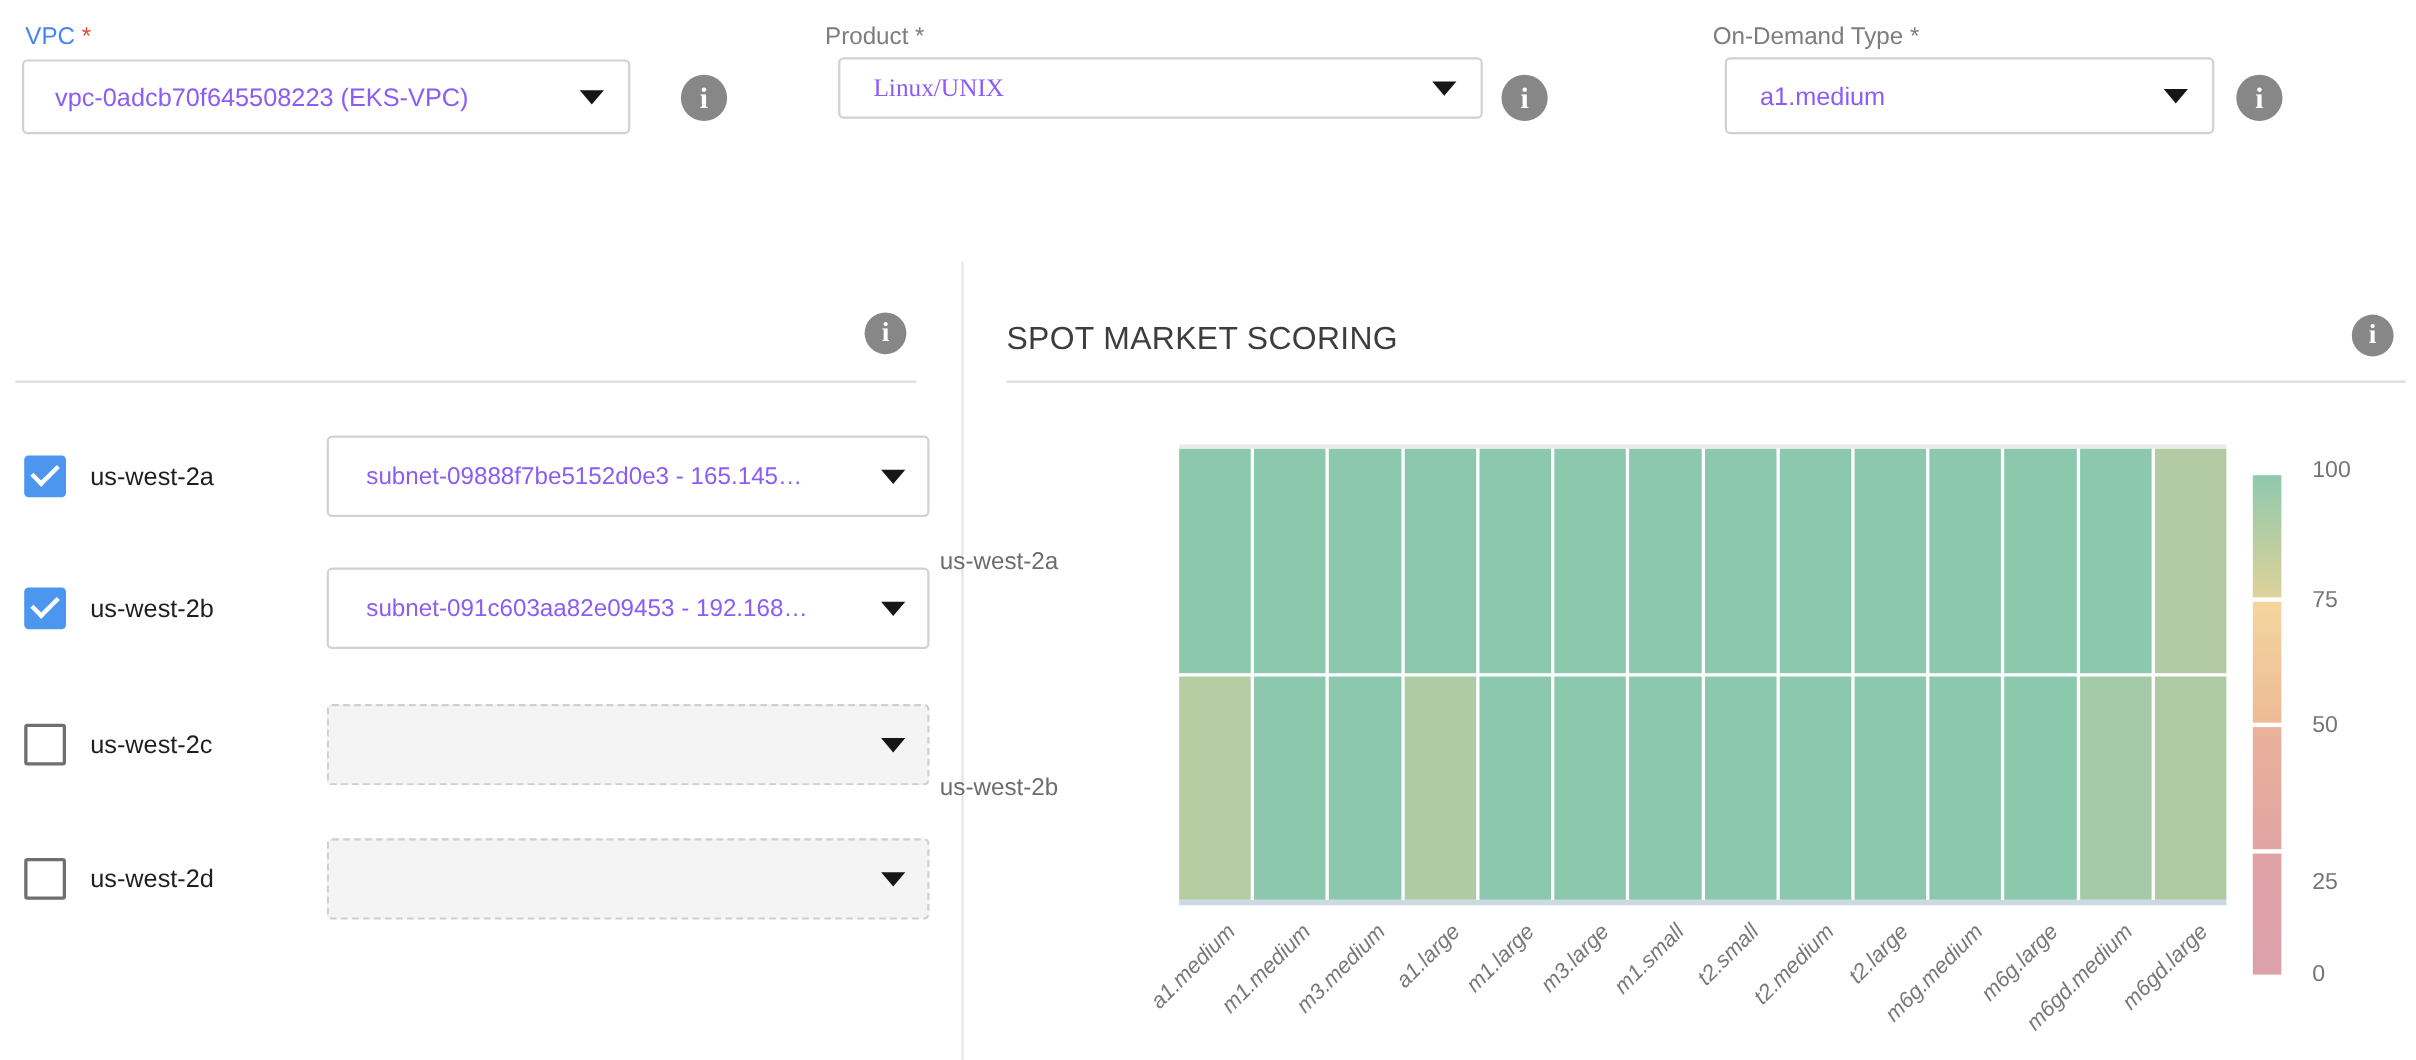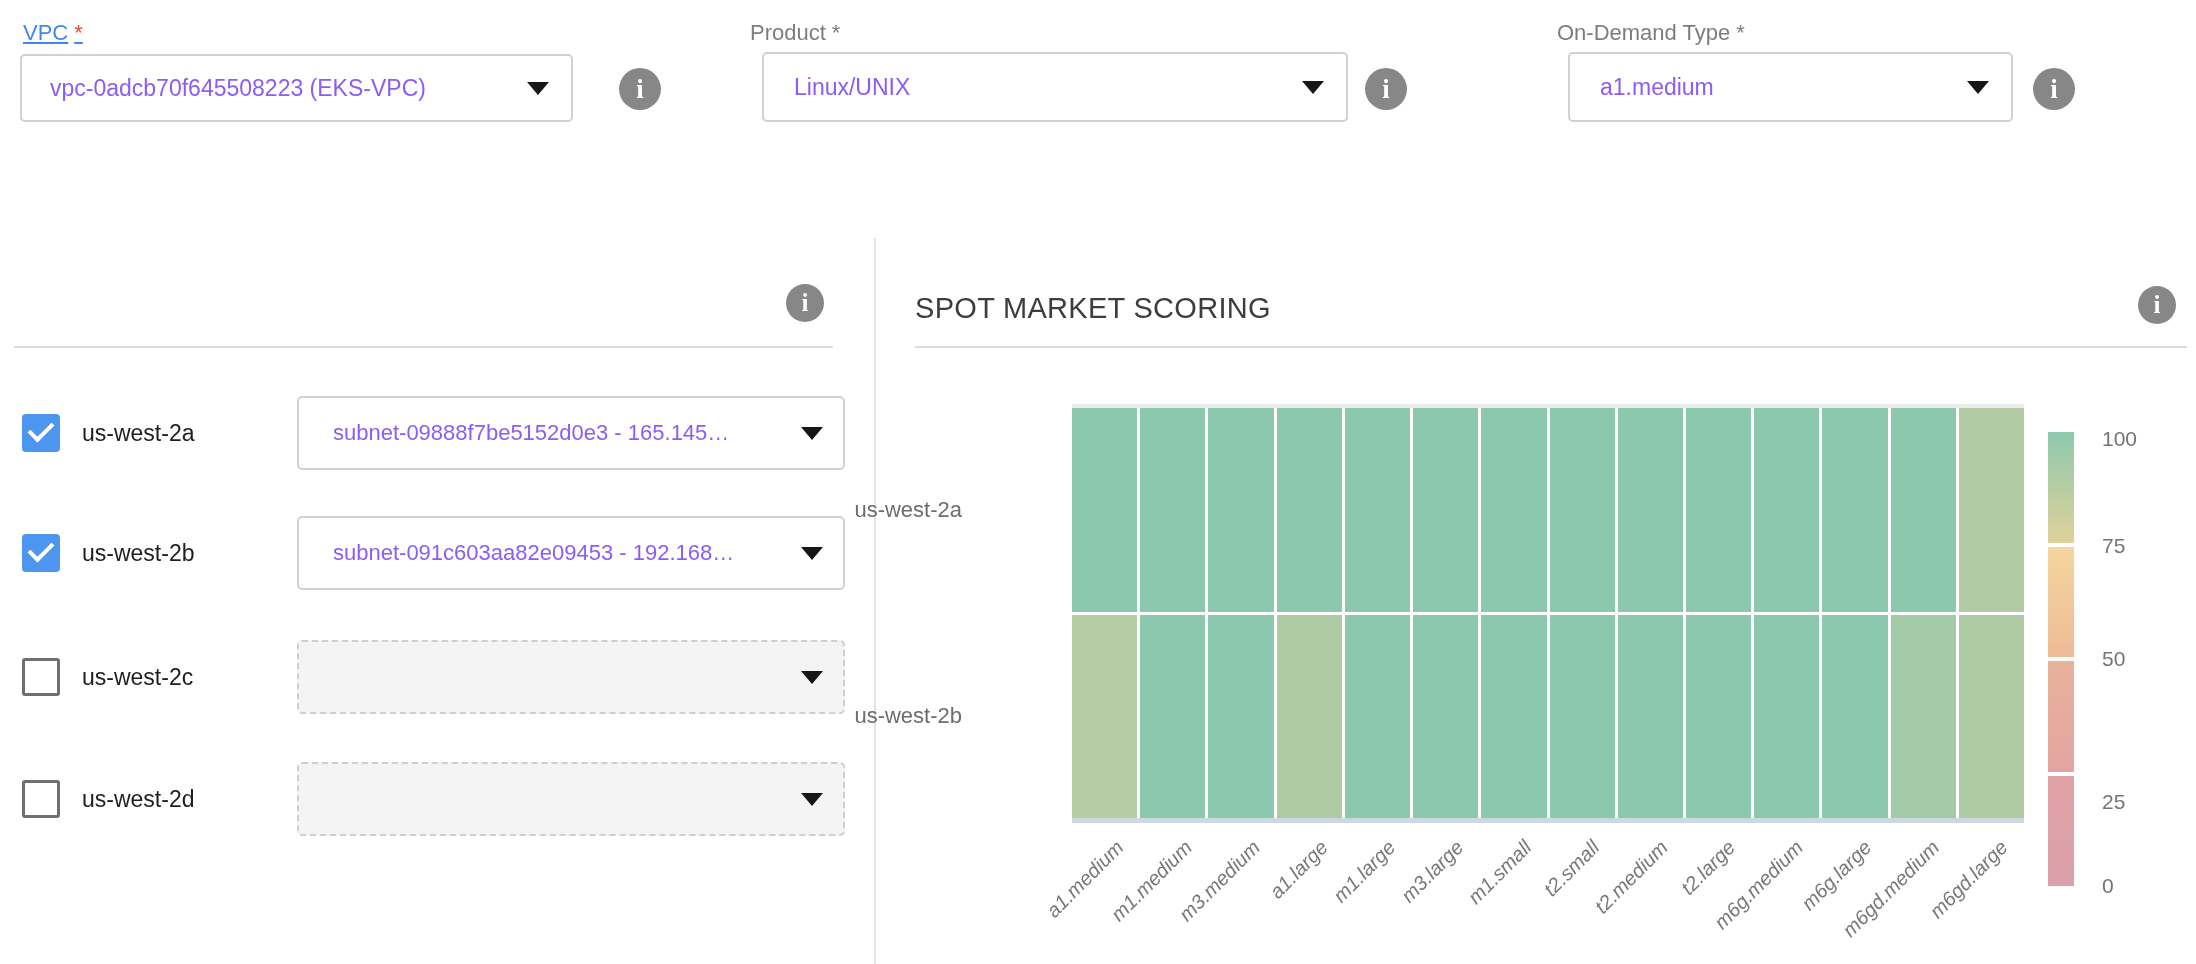--- a/index.html
+++ b/index.html
@@ -2,35 +2,35 @@
 <html><head>
 <meta charset="utf-8">
 <style>
   html,body { margin:0; padding:0; background:#fff; }
   .root { position:relative; width:2196px; height:964px; background:#fff;
           font-family:"Liberation Sans", sans-serif; overflow:hidden; }
 
   
   .field-label { position:absolute; top:20px; font-size:22px; color:#7d7d7d; white-space:nowrap; }
   .field-label .mark { margin-left:6px; }
-  .field-label.vpc { color:#4285f4;text-decoration:underline; }
+  .field-label.vpc { color:#4285f4; }
   .field-label.vpc .mark { color:#e5493a; }
 
   .sel { box-sizing:border-box; position:absolute; background:#fff;
          border:2px solid #d1d1d1; border-radius:5px;
          display:flex; align-items:center; cursor:pointer; }
   .sel .val { flex:1; font-size:23px; color:#8b5cf6; white-space:nowrap;
               overflow:hidden; text-overflow:ellipsis; }
   .sel .chev { width:0; height:0; border-left:11px solid transparent;
                border-right:11px solid transparent; border-top:13px solid #161616;
                margin-left:16px; flex:none; }
   .sel.disabled { border:2px dashed #cfcfcf; background:#f4f4f4; }
 
   #vpc-select { left:20px;  top:54px; width:553px; height:68px; padding:0 22px 0 28px; }
-  #product-select { left:762px; top:52px; width:586px; height:70px; padding:0 22px 0 30px; }
+  #product-select { left:762px; top:52px; width:586px; height:56px; padding:0 22px 0 30px;font-family:Liberation Serif, serif; }
   #odt-select { left:1568px; top:52px; width:445px; height:70px; padding:0 22px 0 30px; }
 
   .info-icon { position:absolute; border-radius:50%; background:#878787; color:#fff;
                display:flex; align-items:center; justify-content:center;
                font-family:"Liberation Serif", serif; font-weight:700; cursor:pointer; }
   .info-lg { width:42px; height:42px; font-size:27px; }
   .info-sm { width:38px; height:38px; font-size:25px; }
 
   
   .v-divider { position:absolute; left:874px; top:238px; width:2px; height:726px; background:#e4e4e4; }
@@ -196,20 +196,20 @@
       <div class="xlab" style="right: 200px;">m6gd.large</div>
     </div>
 
   <div id="legend">
       <div class="leg-seg" style="background: linear-gradient(rgb(142, 201, 174), rgb(183, 205, 163), rgb(222, 210, 155));"></div>
       <div class="leg-seg" style="background: linear-gradient(rgb(244, 214, 158), rgb(237, 187, 151));"></div>
       <div class="leg-seg" style="background: linear-gradient(rgb(233, 178, 154), rgb(226, 164, 162));"></div>
       <div class="leg-seg" style="background: linear-gradient(rgb(224, 162, 166), rgb(220, 160, 171));"></div>
     </div>
   <div>
-      <div class="leg-tick" style="top: 426px;">100</div>
+      <div class="leg-tick" style="top: 415px;">100</div>
       <div class="leg-tick" style="top: 532.5px;">75</div>
       <div class="leg-tick" style="top: 646px;">50</div>
       <div class="leg-tick" style="top: 759.5px; margin-top: 29px;">25</div>
       <div class="leg-tick" style="top: 873px;">0</div>
     </div>
 
 </div>
 
 </body></html>

